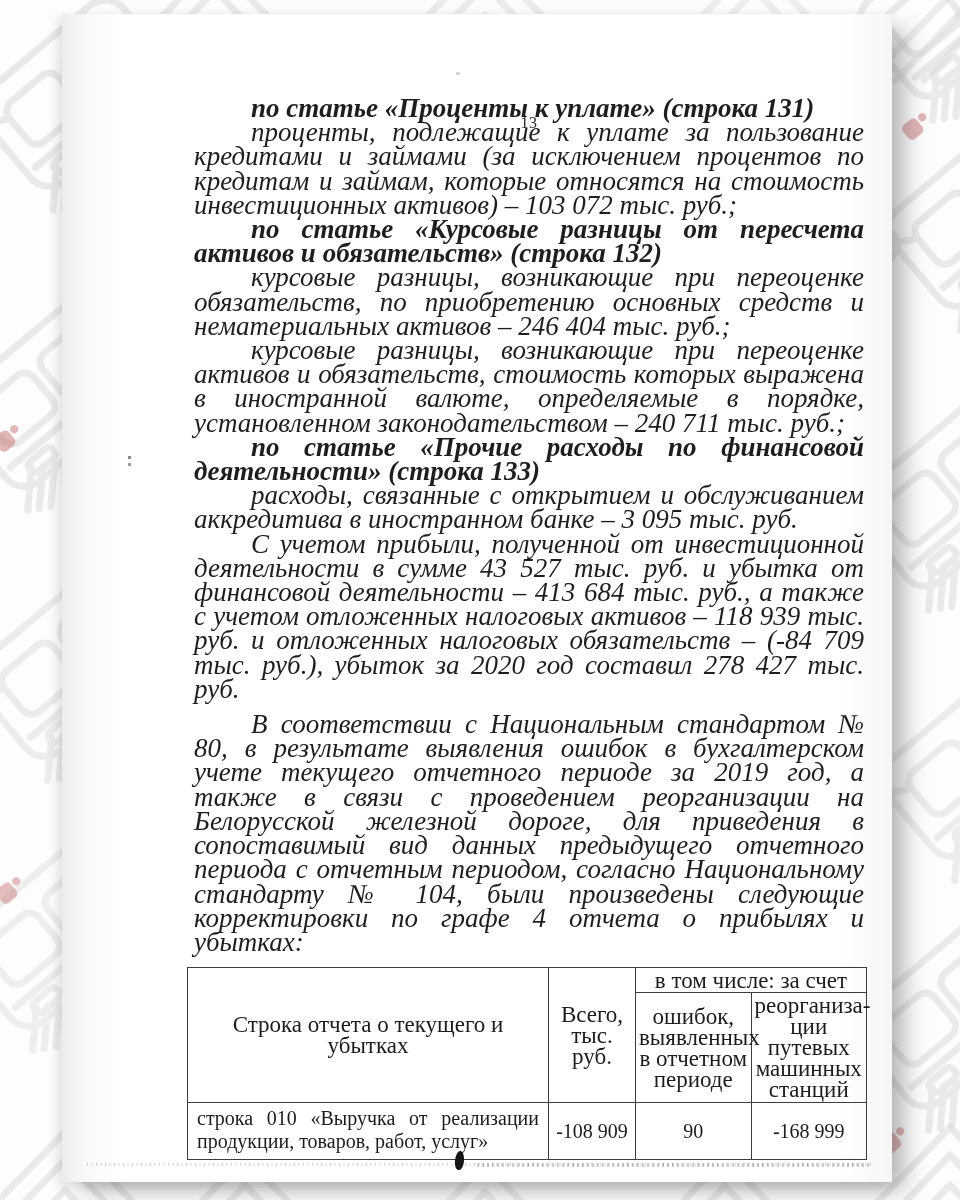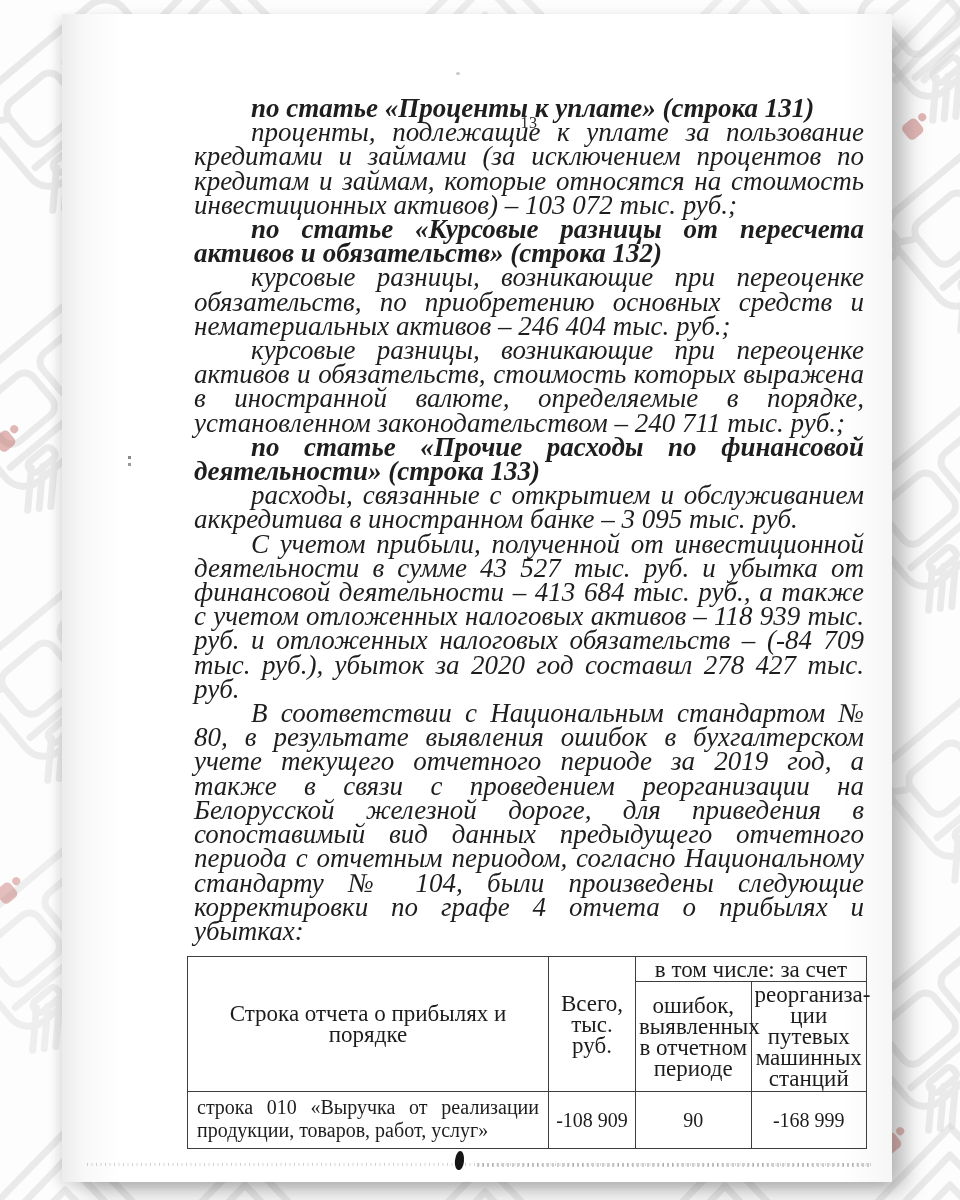--- a/index.html
+++ b/index.html
@@ -26,21 +26,21 @@
   }
 
   .pagenum {
     position: absolute; left: 132px; top: 56px; width: 670px;
     text-align: center; font-size: 16px; color: #2a2a2a; letter-spacing: .5px; margin-top: 44px;
   }
 
   #content { position: absolute; left: 132px; top: 82px; width: 670px; color: #1e1e1e; }
   #content p { text-align: justify; text-indent: 57px; font-size: 27px; line-height: 24.2px; font-style: italic; }
   #content p.heading { font-weight: 700; }
-  #content p.gap { }
+  #content p.gap { margin-top: 11px; }
   #content b.lead { font-weight: 700; }
 
   table { border-collapse: collapse; margin-top: 13px; margin-left: -7px; width: 680px; table-layout: fixed; color: #1c1c1c; }
   td { border: 1.5px solid #3d3d3d; }
   td.head { text-align: center; vertical-align: middle; font-size: 23px; line-height: 21px; padding: 2px 3px; font-weight: 400; }
   .c1 { width: 361px; }
   .c2 { width: 87px; margin-top: 30px; }
   .c3 { width: 118px; }
   .c4 { width: 114px; }
   tr.span-row td { height: 25px; padding: 0 2px; }
@@ -130,21 +130,21 @@
           <p class="body">курсовые разницы, возникающие при переоценке активов и обязательств, стоимость которых выражена в иностранной валюте, определяемые в порядке, установленном законодательством – 240 711 тыс. руб.;</p>
           <p class="heading">по статье «Прочие расходы по финансовой деятельности» (строка 133)</p>
           <p class="body">расходы, связанные с открытием и обслуживанием аккредитива в иностранном банке – 3 095 тыс. руб.</p>
           <p class="body">С учетом прибыли, полученной от инвестиционной деятельности в сумме 43 527 тыс. руб. и убытка от финансовой деятельности – 413 684 тыс. руб., а также с учетом отложенных налоговых активов – 118 939 тыс. руб. и отложенных налоговых обязательств – (-84 709 тыс. руб.), убыток за 2020 год составил 278 427 тыс. руб.</p>
           <p class="body gap">В соответствии с Национальным стандартом № 80, в результате выявления ошибок в бухгалтерском учете текущего отчетного периоде за 2019 год, а также в связи с проведением реорганизации на Белорусской железной дороге, для приведения в сопоставимый вид данных предыдущего отчетного периода с отчетным периодом, согласно Национальному стандарту № 104, были произведены следующие корректировки по графе 4 отчета о прибылях и убытках:</p>
         </div>
 
       <table>
         <tbody>
             <tr class="span-row">
-          <td class="c1 head" rowspan="2">Строка отчета о прибылях и порядке</td>
+          <td class="c1 head" rowspan="2">Строка отчета о текущего и убытках</td>
           <td class="c2 head" rowspan="2">Всего, тыс. руб.</td>
           <td class="head" colspan="2">в том числе: за счет</td>
         </tr>
         <tr>
           <td class="c3 head">ошибок, выявленных в отчетном периоде</td>
           <td class="c4 head">реорганиза-ции путевых машинных станций</td>
         </tr>
         <tr>
           <td class="c1 cell label">строка 010 «Выручка от реализации продукции, товаров, работ, услуг»</td>
           <td class="c2 cell num">-108 909</td>

